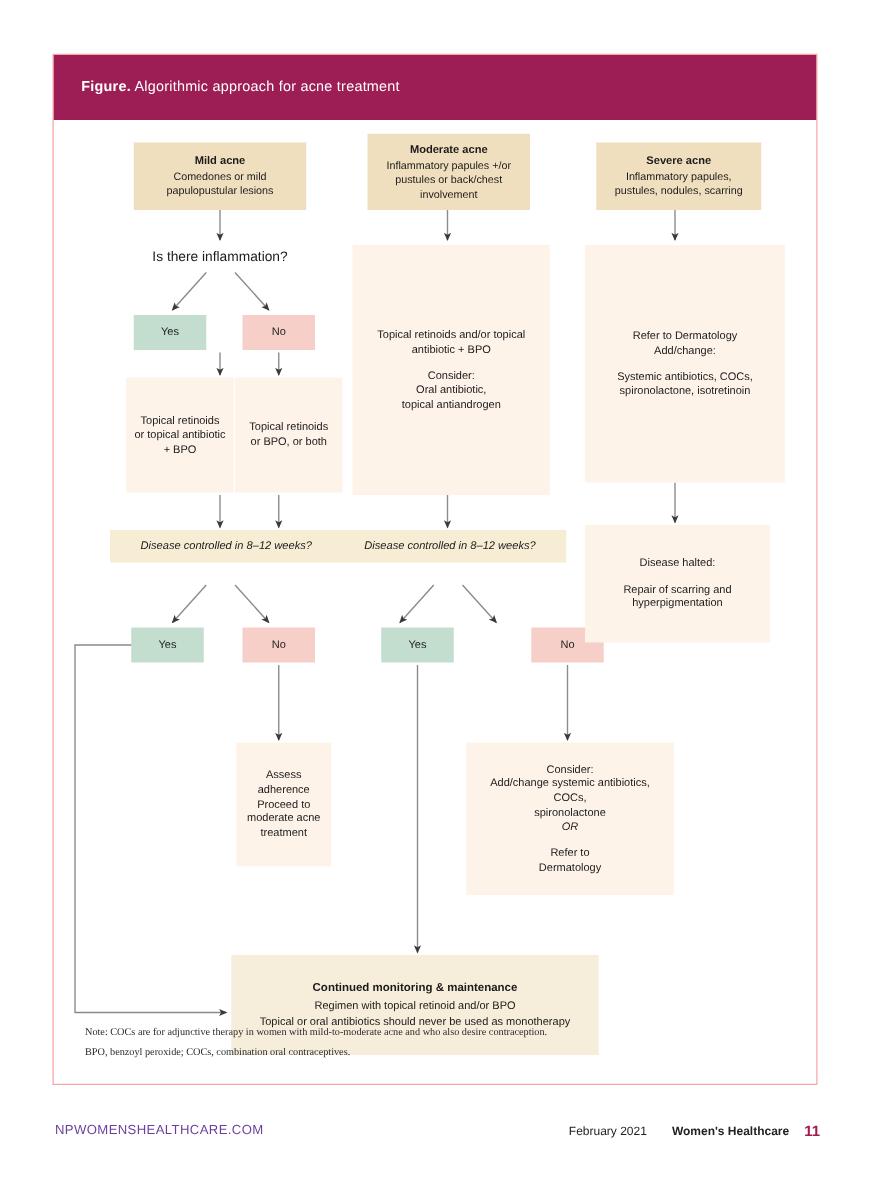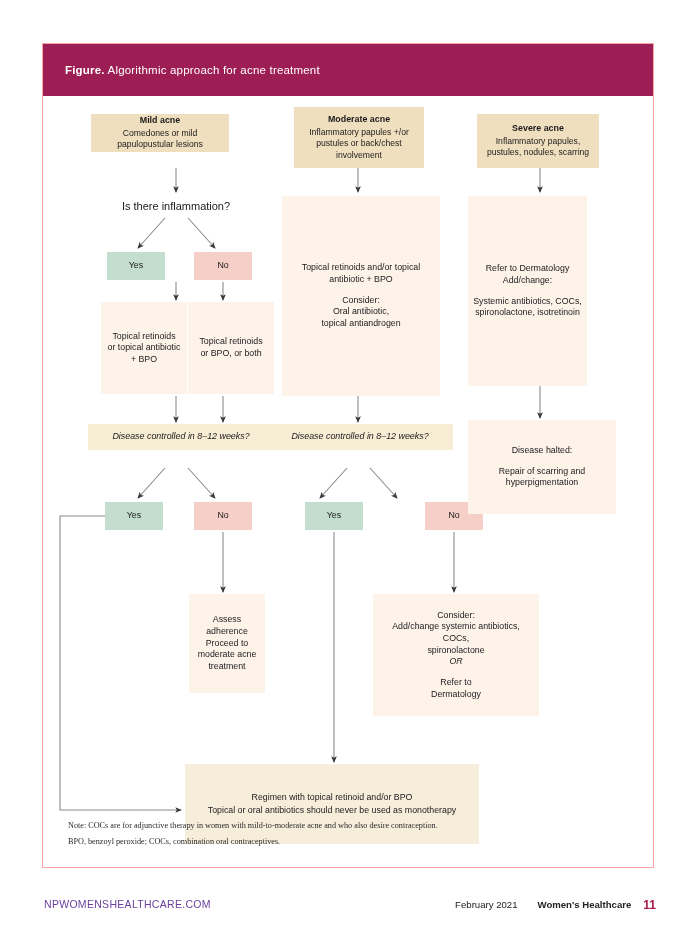--- a/index.html
+++ b/index.html
@@ -203,21 +203,21 @@
 
         <path d="M497,72 L497,96"></path>
         <path d="M497,290 L497,322"></path>
       </g>
 
       <g stroke="#8a8a8a" stroke-width="1.1" fill="none">
         <path d="M91,420 L17,420 L17,714 L138,714" marker-end="url(#ar)"></path>
       </g>
     </svg>
 
-    <div class="node cat-box" style="left:48px; top:18px; width:138px; height:38px;">
+    <div class="node cat-box" style="left:64px; top:18px; width:138px; height:54px;">
       <span class="ln ttl">Mild acne</span>
       <span class="ln">Comedones or mild</span>
       <span class="ln">papulopustular lesions</span>
     </div>
 
     <div class="node q-plain" style="left:64px; top:100px; width:138px; height:20px;">
       <span class="ln">Is there inflammation?</span>
     </div>
 
     <div class="node yes-box" style="left:64px; top:156px; width:58px; height:28px;">
@@ -287,42 +287,43 @@
       <span class="ln">Consider:</span>
       <span class="ln">Add/change systemic antibiotics,</span>
       <span class="ln">COCs,</span>
       <span class="ln">spironolactone</span>
       <span class="ln ital">OR</span>
       <span class="spacer"></span>
       <span class="ln">Refer to</span>
       <span class="ln">Dermatology</span>
     </div>
 
-    <div class="node cat-box" style="left:434px; top:18px; width:122px; height:54px;">
+    <div class="node cat-box" style="left:434px; top:18px; width:132px; height:54px;">
       <span class="ln ttl">Severe acne</span>
       <span class="ln">Inflammatory papules,</span>
       <span class="ln">pustules, nodules, scarring</span>
     </div>
 
-    <div class="node tx-box" style="left:425px; top:100px; width:119px; height:190px;">
+    <div class="node tx-box" style="left:425px; top:100px; width:160px; height:190px;">
       <span class="ln">Refer to Dermatology</span>
       <span class="ln">Add/change:</span>
       <span class="spacer"></span>
       <span class="ln">Systemic antibiotics, COCs,</span>
       <span class="ln">spironolactone, isotretinoin</span>
     </div>
 
     <div class="node tx-box" style="left:425px; top:324px; width:148px; height:94px;">
       <span class="ln">Disease halted:</span>
       <span class="spacer"></span>
       <span class="ln">Repair of scarring and</span>
       <span class="ln">hyperpigmentation</span>
     </div>
 
     <div class="node final-box" style="left:142px; top:668px; width:294px; height:80px;">
+      <span class="ln ttl">Continued monitoring &amp; maintenance</span>
       <span class="ln">Regimen with topical retinoid and/or BPO</span>
       <span class="ln">Topical or oral antibiotics should never be used as monotherapy</span>
     </div>
 
   </div>
 </div>
 
 <div id="footnotes">
   <div>Note: COCs are for adjunctive therapy in women with mild-to-moderate acne and who also desire contraception.</div>
   <div>BPO, benzoyl peroxide; COCs, combination oral contraceptives.</div>

